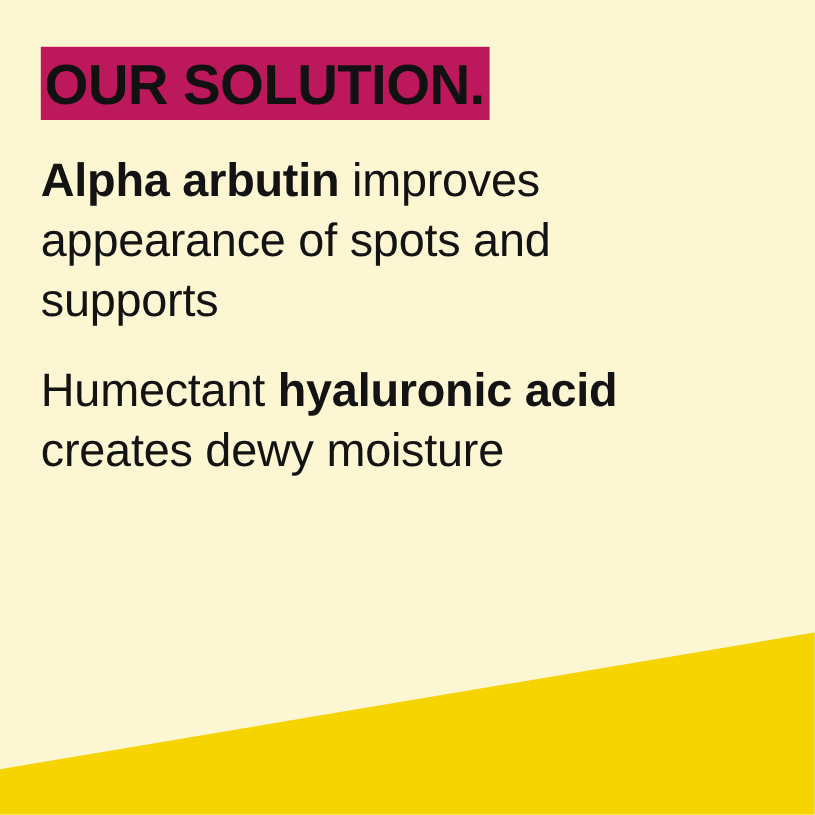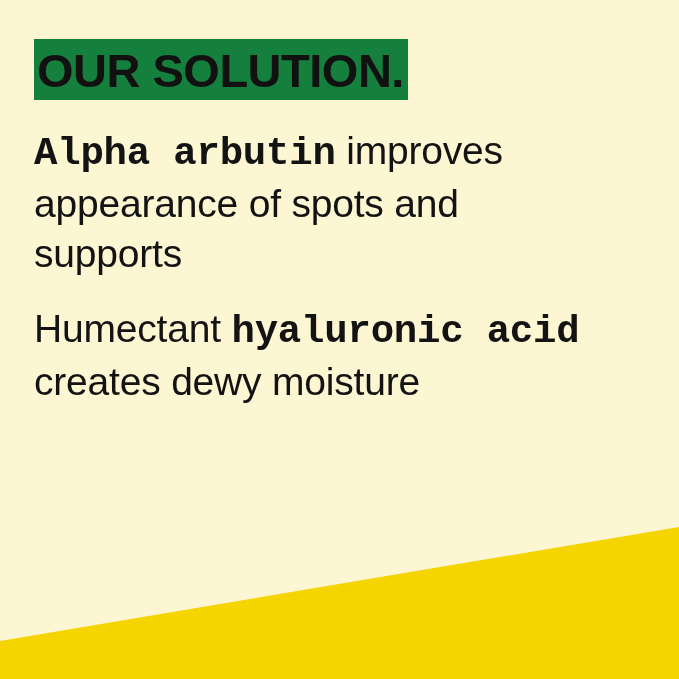--- a/index.html
+++ b/index.html
@@ -46,21 +46,21 @@
     left: 34px;
     top: 47px;
     line-height: 1;
   }
   .heading {
     display: inline;
     font-size: 47px;
     font-weight: bold;
     letter-spacing: -0.5px;
     color: #111111;
-    background: #15803d;
+    background: #be185d;
     box-decoration-break: clone;
     -webkit-box-decoration-break: clone;
     padding: 5px 4px 3px 3px;
     line-height: 1.02;
   }
 
   
   .body-block {
     position: absolute;
     left: 34px;
@@ -72,21 +72,20 @@
     color: #131313;
     letter-spacing: -0.2px;
     margin: 0 0 25px 0;
     font-weight: normal;
   }
   .para:last-child {
     margin-bottom: 0;
   }
   .para b {
     font-weight: bold;
-    font-family: Liberation Mono, monospace;
   }
 </style>
 </head>
 <body>
 
 <div id="card">
 
   <svg id="wedge" viewBox="0 0 679 679" preserveAspectRatio="none" aria-hidden="true">
     <polygon points="0,641 679,527 679,679 0,679" fill="#f5d400"></polygon>
   </svg>

